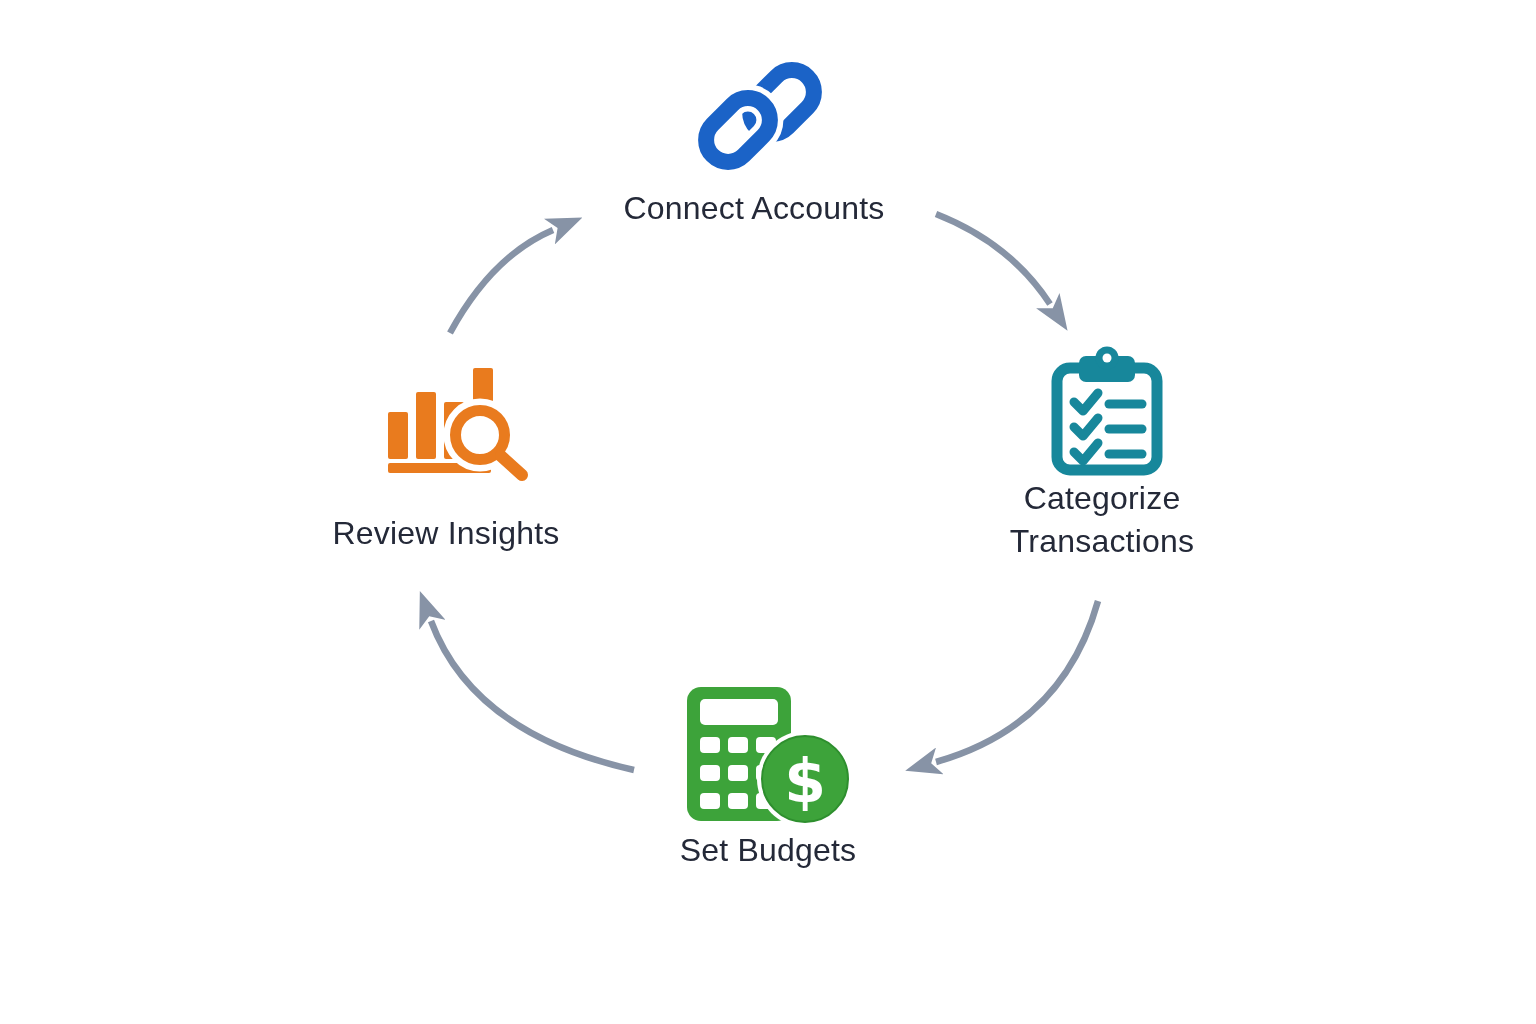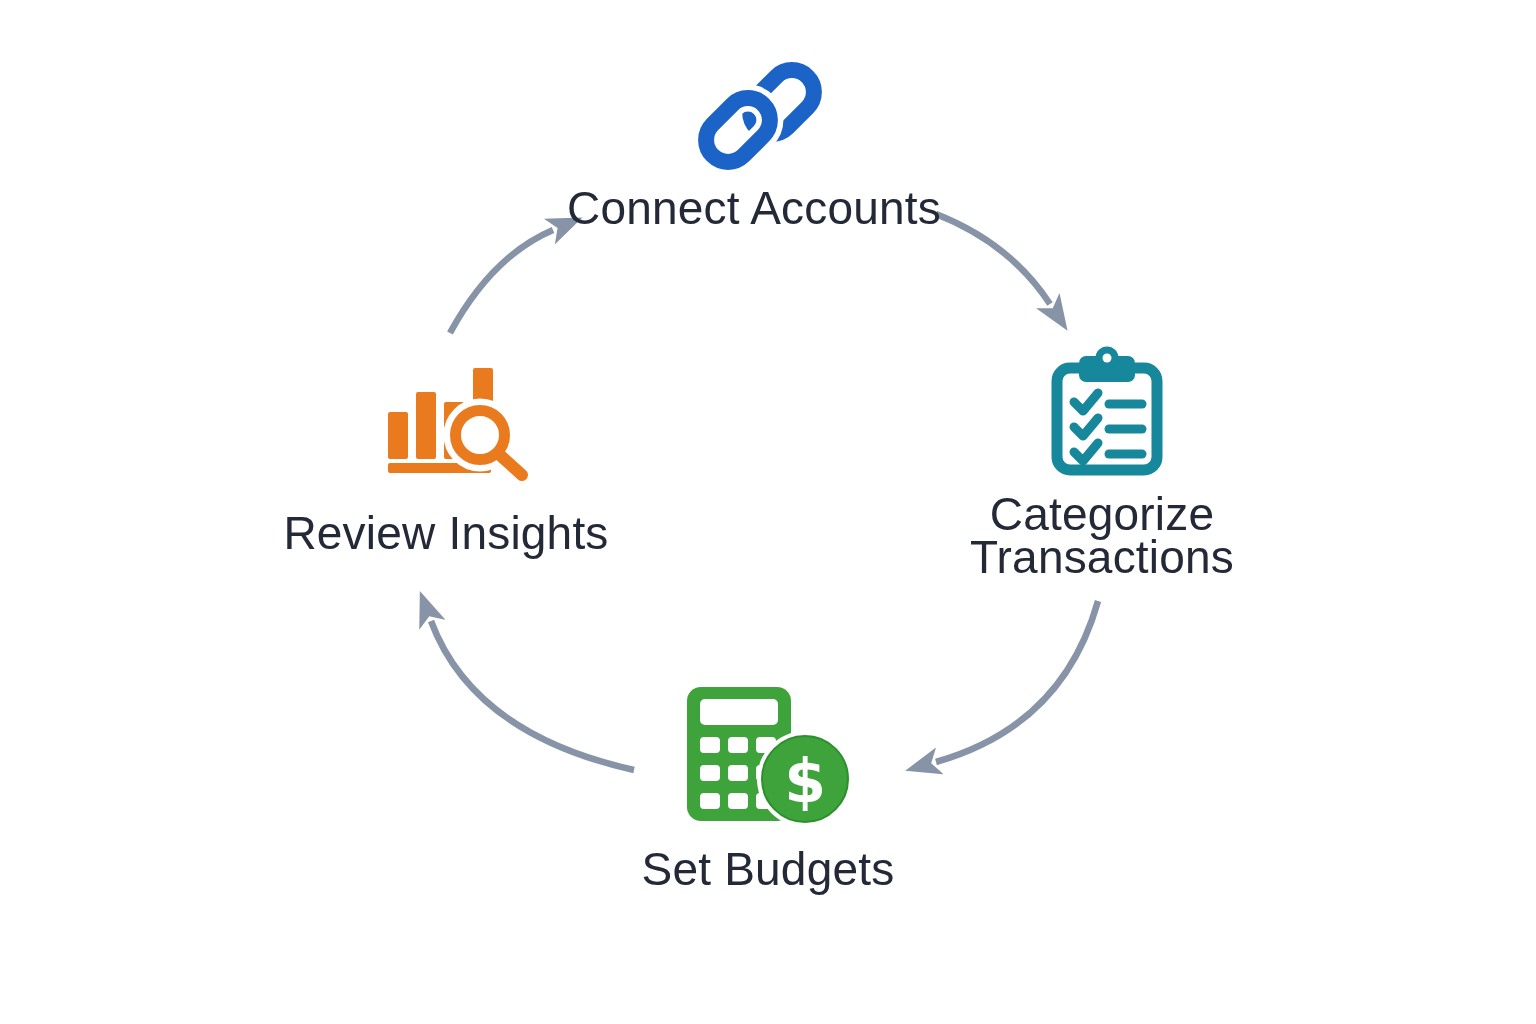--- a/index.html
+++ b/index.html
@@ -10,31 +10,31 @@
   .canvas{
     position:relative; width:1536px; height:1024px; overflow:hidden;
     background:var(--background);
     font-family:"Liberation Sans","DejaVu Sans",sans-serif;
   }
   .arrows-layer{position:absolute; left:0; top:0; width:1536px; height:1024px;}
   .flow-path{stroke:var(--arrow); stroke-width:6.5; fill:none;}
   .ah-fill{fill:var(--arrow);}
   .step{position:absolute; display:flex; flex-direction:column; align-items:center;}
   .step-label{
-    font-size:46px; line-height:40px; color:var(--text);
+    font-size:32px; line-height:40px; color:var(--text);
     text-align:center; white-space:nowrap; letter-spacing:0.2px;
   }
   .step-connect{left:554px; top:50px; width:400px;}
   .step-connect .icon{margin-left:12px;}
   .step-connect .step-label{margin-top:6px;}
   .step-categorize{left:935px; top:345px; width:334px;}
   .step-categorize .icon{margin-left:9px;}
-  .step-categorize .step-label{margin-top:16px; line-height:43px;}
+  .step-categorize .step-label{line-height:43px;}
   .step-budgets{left:568px; top:683px; width:400px;}
-  .step-budgets .step-label{margin-top:20px;}
+  .step-budgets .step-label{margin-top:1px;}
   .step-review{left:246px; top:358px; width:400px;}
   .step-review .icon{margin-left:22px;}
   .step-review .step-label{margin-top:27px;}
 </style>
 </head>
 <body>
 
 <div class="canvas">
 
   <svg class="arrows-layer" viewBox="0 0 1536 1024">

